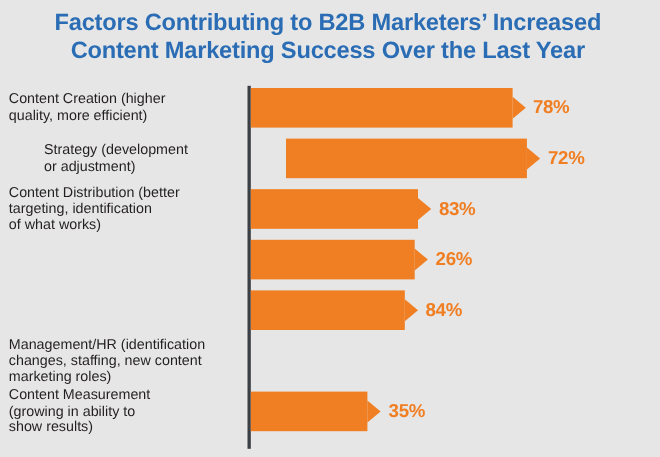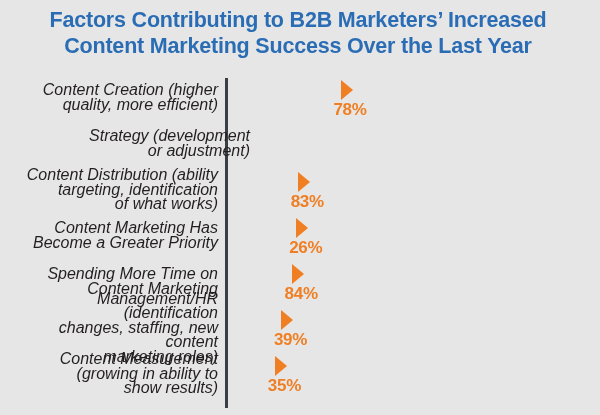--- a/index.html
+++ b/index.html
@@ -56,37 +56,35 @@
     width: 600px;
     height: 36px;
     display: flex;
     align-items: center;
   }
 
   .bar-label {
     position: absolute;
     right: 382px;           
     width: 210px;
-    text-align: right;
+    text-align: left;
     color: #231f20;
-    font-size: 16px;
+    font-size: 13px;
     line-height: 14.6px;
     white-space: pre-line;
     font-family: "Liberation Sans", sans-serif;
-    font-style: italic;
   }
 
   .bar-wrap {
     position: absolute;
     left: 227.5px;
     top: 0;
     height: 36px;
     display: flex;
     align-items: center;
-    flex-direction: column;
   }
 
   .bar-body {
     height: 36px;
     background: #F07E22;
   }
 
   .bar-arrow {
     width: 0;
     height: 0;
@@ -119,58 +117,54 @@
 quality, more efficient)</div>
       <div class="bar-wrap">
         <div class="bar-body" style="width: 238px;"></div>
         <div class="bar-arrow"></div>
         <div class="bar-value">78%</div>
       </div>
     </div>
     <div class="bar-row" style="top: 56px; margin-left: 32px;">
       <div class="bar-label">Strategy (development
 or adjustment)</div>
+      <div class="bar-wrap">
+        <div class="bar-body" style="width: 219.692px;"></div>
+        <div class="bar-arrow"></div>
+        <div class="bar-value">72%</div>
+      </div>
     </div>
     <div class="bar-row" style="top: 102px;">
-      <div class="bar-label">Content Distribution (ability
+      <div class="bar-label">Content Distribution (better
 targeting, identification
 of what works)</div>
       <div class="bar-wrap">
         <div class="bar-body" style="width: 152.564px;"></div>
         <div class="bar-arrow"></div>
         <div class="bar-value">83%</div>
       </div>
     </div>
     <div class="bar-row" style="top: 148px;">
-      <div class="bar-label">Content Marketing Has
-Become a Greater Priority</div>
       <div class="bar-wrap">
         <div class="bar-body" style="width: 149.513px;"></div>
         <div class="bar-arrow"></div>
         <div class="bar-value">26%</div>
       </div>
     </div>
     <div class="bar-row" style="top: 194px;">
-      <div class="bar-label">Spending More Time on
-Content Marketing</div>
       <div class="bar-wrap">
         <div class="bar-body" style="width: 140.359px;"></div>
         <div class="bar-arrow"></div>
         <div class="bar-value">84%</div>
       </div>
     </div>
     <div class="bar-row" style="top: 240px;">
       <div class="bar-label">Management/HR (identification
 changes, staffing, new content
 marketing roles)</div>
-      <div class="bar-wrap">
-        <div class="bar-body" style="width: 119px;"></div>
-        <div class="bar-arrow"></div>
-        <div class="bar-value">39%</div>
-      </div>
     </div>
     <div class="bar-row" style="top: 286px;">
       <div class="bar-label">Content Measurement
 (growing in ability to
 show results)</div>
       <div class="bar-wrap">
         <div class="bar-body" style="width: 106.795px;"></div>
         <div class="bar-arrow"></div>
         <div class="bar-value">35%</div>
       </div>

